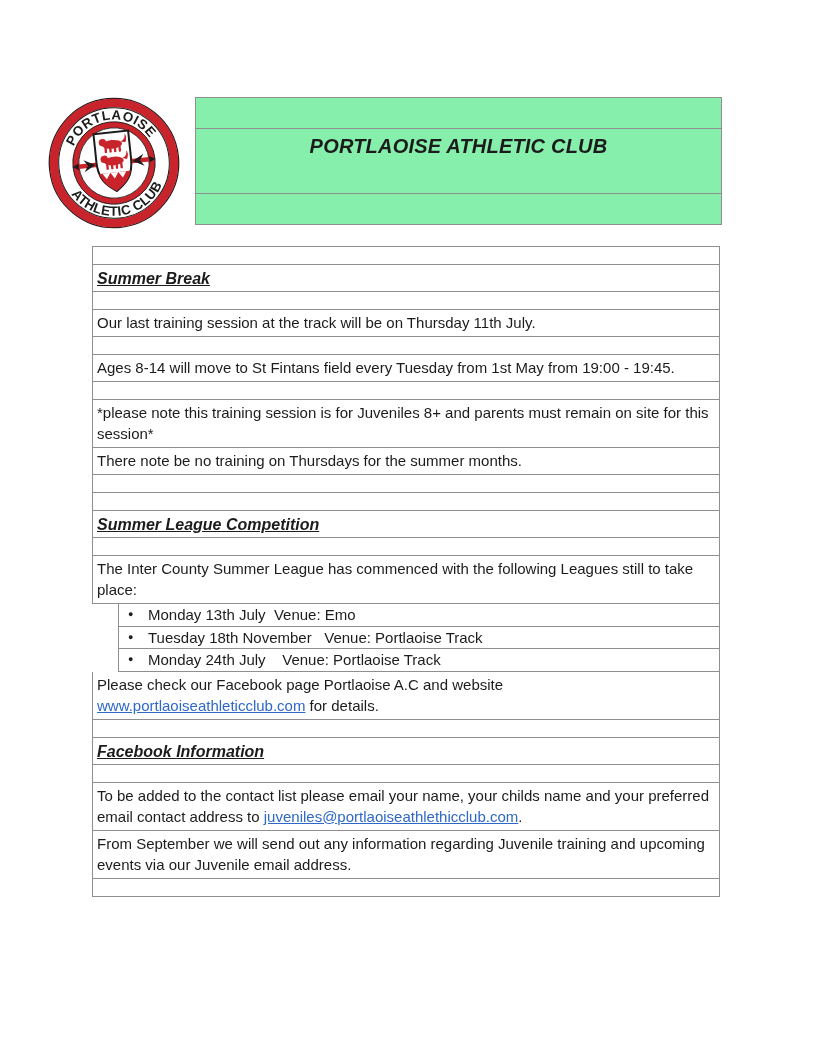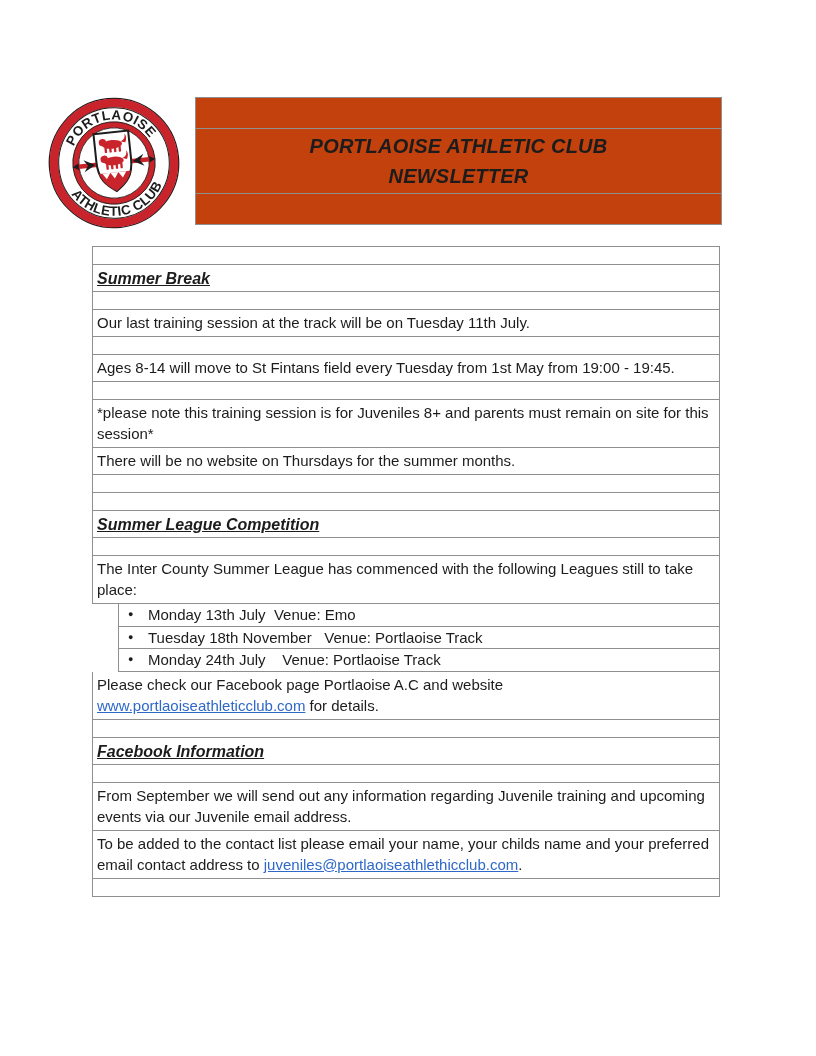--- a/index.html
+++ b/index.html
@@ -8,21 +8,21 @@
   *{box-sizing:content-box;}
   html,body{margin:0;padding:0;background:#ffffff;}
   body{font-family:"Liberation Sans","DejaVu Sans",sans-serif;color:var(--text);}
   .page{position:relative;width:816px;height:1056px;background:#ffffff;overflow:hidden;}
 
   .logo{position:absolute;left:47px;top:93px;width:134px;height:140px;}
   .logo svg{width:100%;height:100%;display:block;}
   .logo text{font-family:"Liberation Sans","DejaVu Sans",sans-serif;}
 
   .header-table{position:absolute;left:195px;top:97px;width:527px;}
-  .h-row{border:1px solid var(--border);border-top:none;background:#c2410c;}
+  .h-row{border:1px solid var(--border);border-top:none;background:#86efac;}
   .h-row.first{border-top:1px solid var(--border);}
   .h-row.h-empty{height:30px;}
   .h-row.h-title{height:62px;padding-top:2px;}
   .title-line{text-align:center;font-size:20px;line-height:30px;font-weight:700;font-style:italic;letter-spacing:.2px;}
 
   .main-table{position:absolute;left:92px;top:246px;width:628px;}
   .row{border:1px solid var(--border);border-top:none;font-size:15px;line-height:21px;padding:2px 6px 3px 4px;background:#fff;}
   .row.first{border-top:1px solid var(--border);}
   .row.empty{height:17px;padding:0;}
   .row.heading{font-size:16px;font-weight:700;font-style:italic;padding-top:3px;padding-bottom:2px;}
@@ -90,35 +90,34 @@
           <textPath href="#arcBottom" startOffset="50%" text-anchor="middle">ATHLETIC CLUB</textPath>
         </text>
       </g>
     </svg>
   </div>
 
   <div class="header-table">
     <div class="h-row h-empty first"></div>
     <div class="h-row h-title">
       <div class="title-line">PORTLAOISE ATHLETIC CLUB</div>
-      <div class="title-line">NEWSLETTER</div>
     </div>
     <div class="h-row h-empty"></div>
   </div>
 
   <div class="main-table">
       <div class="row empty first"></div>
       <div class="row heading"><span class="txt">Summer Break</span></div>
       <div class="row empty"></div>
-      <div class="row para"><span class="txt">Our last training session at the track will be on Tuesday 11th July.</span></div>
+      <div class="row para"><span class="txt">Our last training session at the track will be on Thursday 11th July.</span></div>
       <div class="row empty"></div>
       <div class="row para"><span class="txt">Ages 8-14 will move to St Fintans field every Tuesday from 1st May from 19:00 - 19:45.</span></div>
       <div class="row empty"></div>
       <div class="row para"><span class="txt">*please note this training session is for Juveniles 8+ and parents must remain on site for this session*</span></div>
-      <div class="row para"><span class="txt">There will be no website on Thursdays for the summer months.</span></div>
+      <div class="row para"><span class="txt">There note be no training on Thursdays for the summer months.</span></div>
       <div class="row empty"></div>
       <div class="row empty"></div>
       <div class="row heading"><span class="txt">Summer League Competition</span></div>
       <div class="row empty"></div>
       <div class="row para"><span class="txt">The Inter County Summer League has commenced with the following Leagues still to take place:</span></div>
       <div class="row bullet">
         <span class="dot">●</span>
         <span class="txt">Monday 13th July  Venue: Emo</span>
       </div>
       <div class="row bullet">
@@ -126,18 +125,18 @@
         <span class="txt">Tuesday 18th November   Venue: Portlaoise Track</span>
       </div>
       <div class="row bullet">
         <span class="dot">●</span>
         <span class="txt">Monday 24th July    Venue: Portlaoise Track</span>
       </div>
       <div class="row para"><span class="txt">Please check our Facebook page Portlaoise A.C and website </span><a class="txt link" href="#">www.portlaoiseathleticclub.com</a><span class="txt"> for details.</span></div>
       <div class="row empty"></div>
       <div class="row heading"><span class="txt">Facebook Information</span></div>
       <div class="row empty"></div>
+      <div class="row para"><span class="txt">To be added to the contact list please email your name, your childs name and your preferred email contact address to </span><a class="txt link" href="#">juveniles@portlaoiseathlethicclub.com</a><span class="txt">.</span></div>
       <div class="row para"><span class="txt">From September we will send out any information regarding Juvenile training and upcoming events via our Juvenile email address.</span></div>
-      <div class="row para"><span class="txt">To be added to the contact list please email your name, your childs name and your preferred email contact address to </span><a class="txt link" href="#">juveniles@portlaoiseathlethicclub.com</a><span class="txt">.</span></div>
       <div class="row empty"></div>
     </div>
 
 </div>
 
 </body></html>

